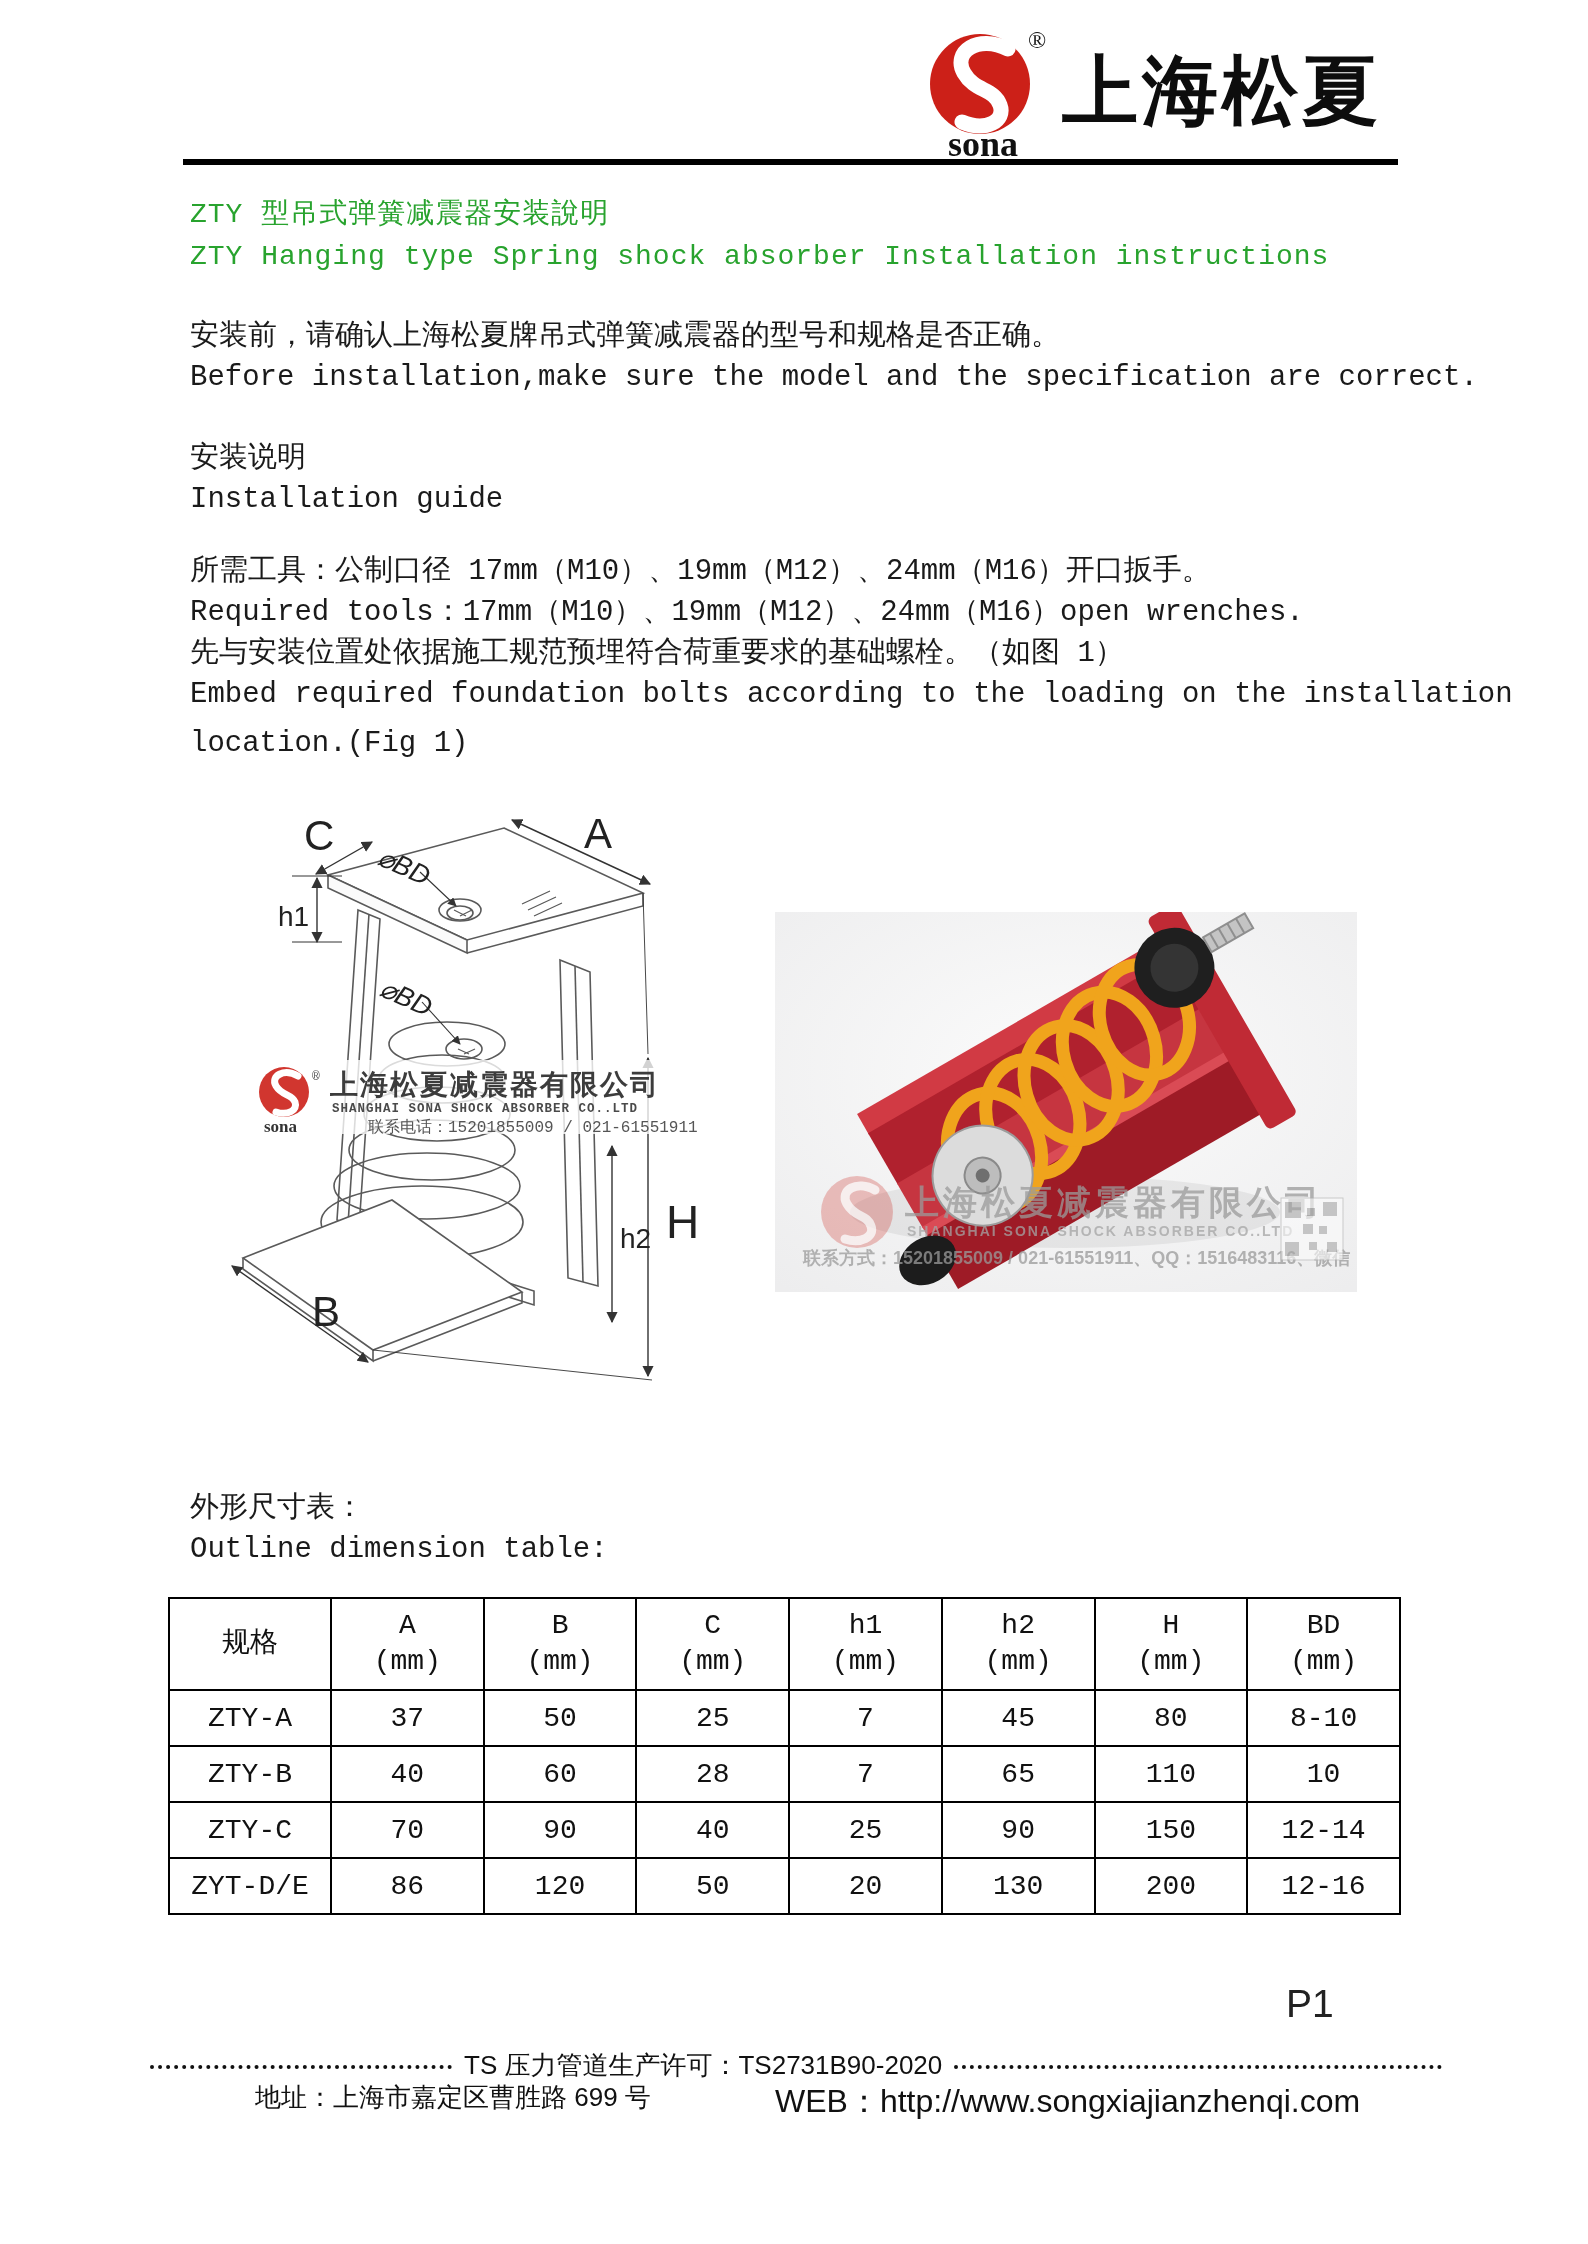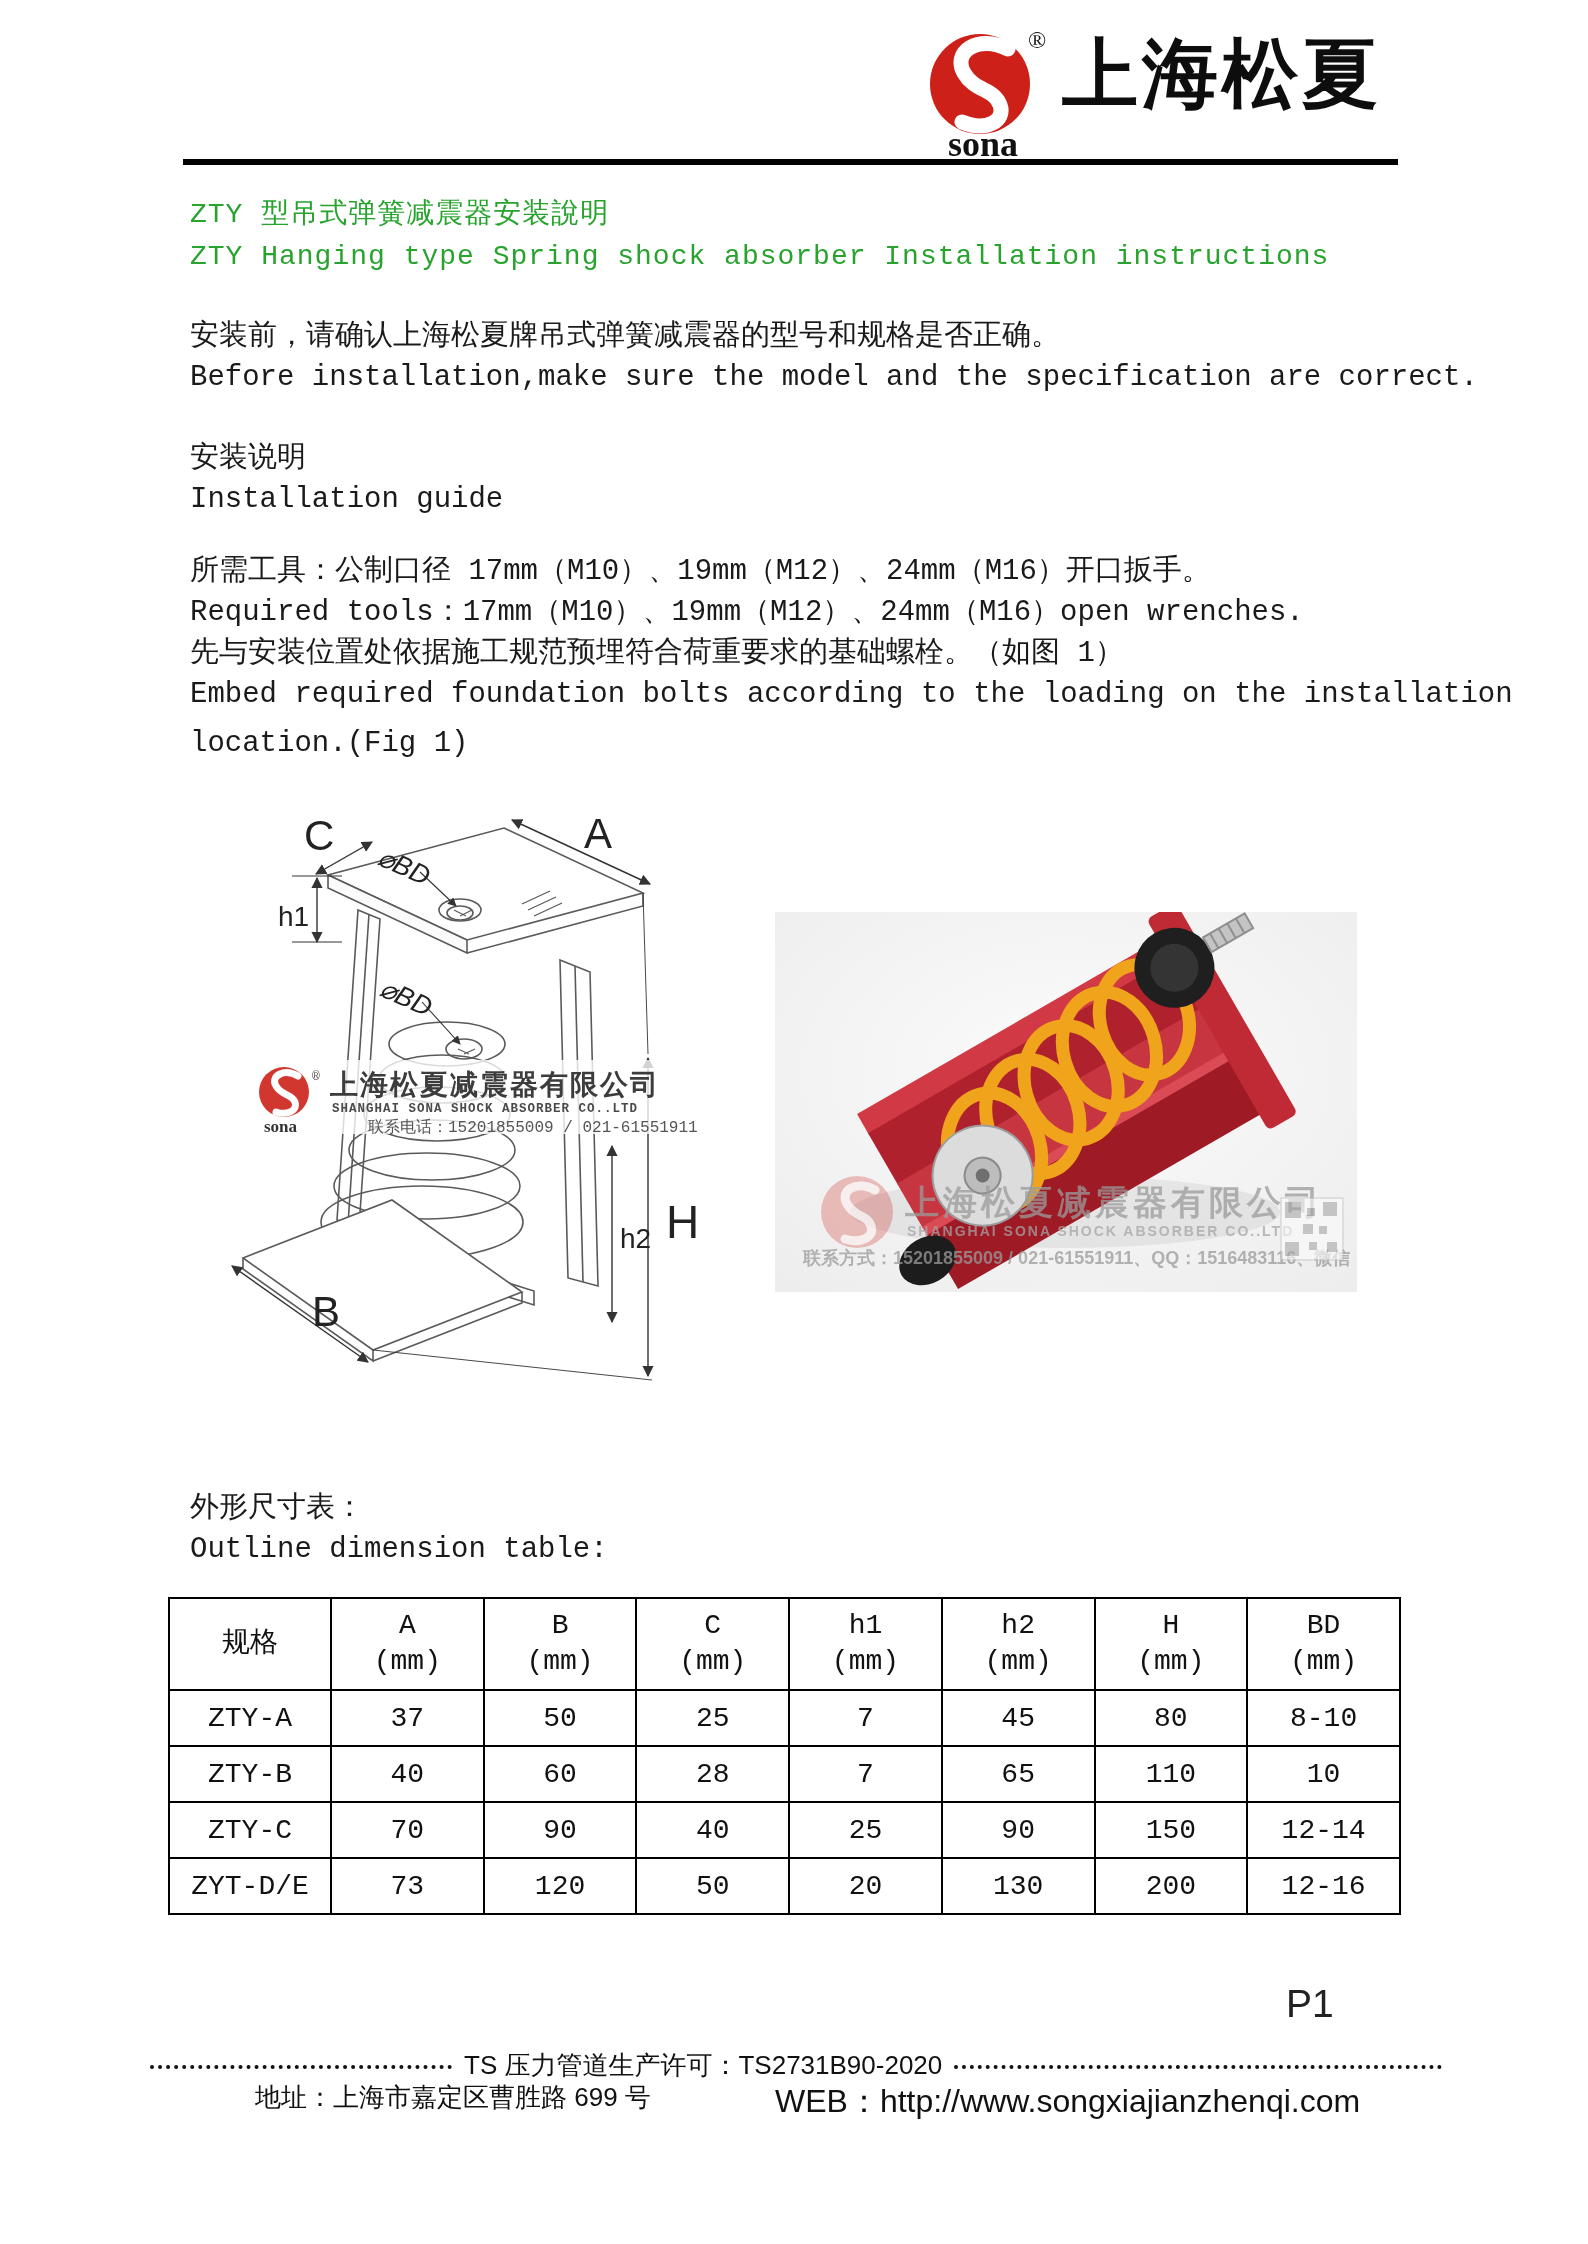--- a/index.html
+++ b/index.html
@@ -8,21 +8,21 @@
     position:relative; width:1588px; height:2244px; margin:0 auto;
     background:#ffffff; overflow:hidden;
     font-family:"Liberation Mono", monospace; color:#1a1a1a;
   }
   .abs { position:absolute; }
 
   
   .logo-block { left:928px; top:26px; display:flex; align-items:flex-start; }
   .logo-mark { position:relative; width:118px; height:132px; }
   .brand-cn {
-    margin-left:16px; margin-top:6px;
+    margin-left:16px; margin-top:23px;
     font-family:"Liberation Sans", sans-serif; font-weight:bold;
     font-size:76px; letter-spacing:4px; color:#0d0d0d; line-height:1.1;
   }
   .head-rule { left:183px; top:159px; width:1215px; height:6px; background:#000; }
 
   
   .green-title { left:190px; top:194px; font-size:28px; line-height:42px; letter-spacing:1px; }
   .para { left:190px; font-size:29px; line-height:41px; white-space:pre; }
 
   
@@ -314,21 +314,21 @@
         <td>70</td>
         <td>90</td>
         <td>40</td>
         <td>25</td>
         <td>90</td>
         <td>150</td>
         <td>12-14</td>
       </tr>
       <tr>
         <td>ZYT-D/E</td>
-        <td>73</td>
+        <td>86</td>
         <td>120</td>
         <td>50</td>
         <td>20</td>
         <td>130</td>
         <td>200</td>
         <td>12-16</td>
       </tr>
     </tbody>
   </table>
 

